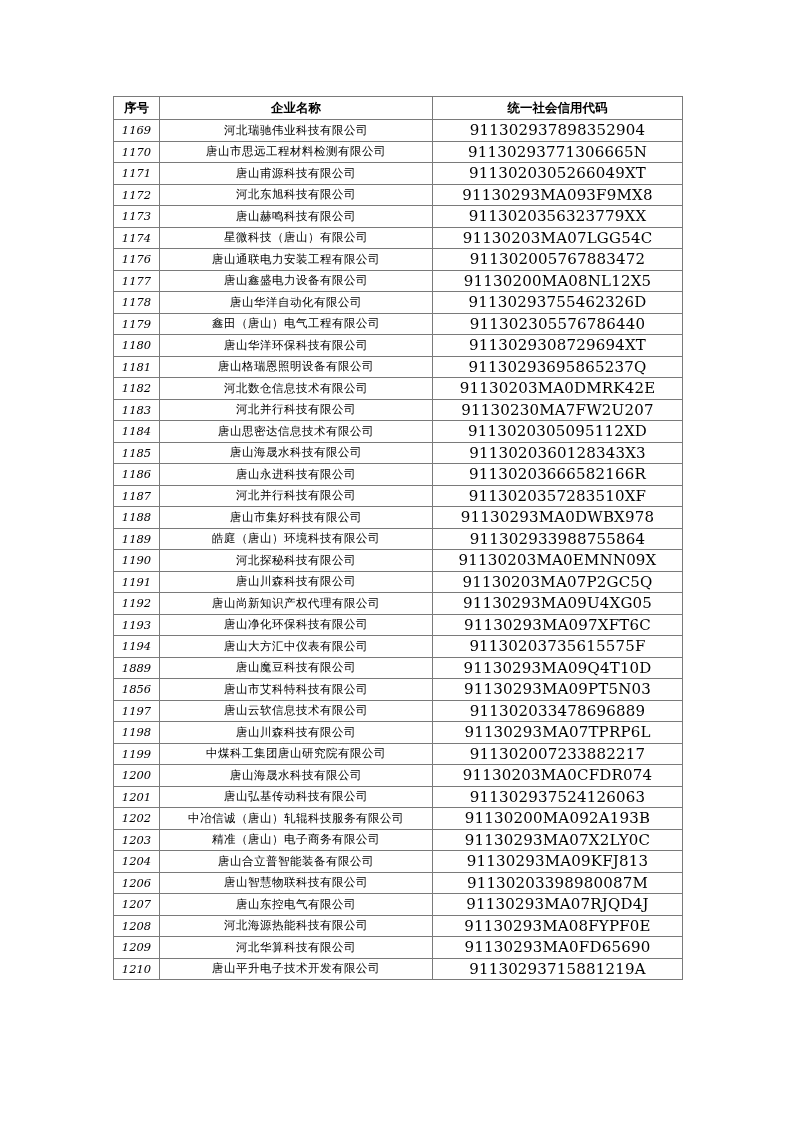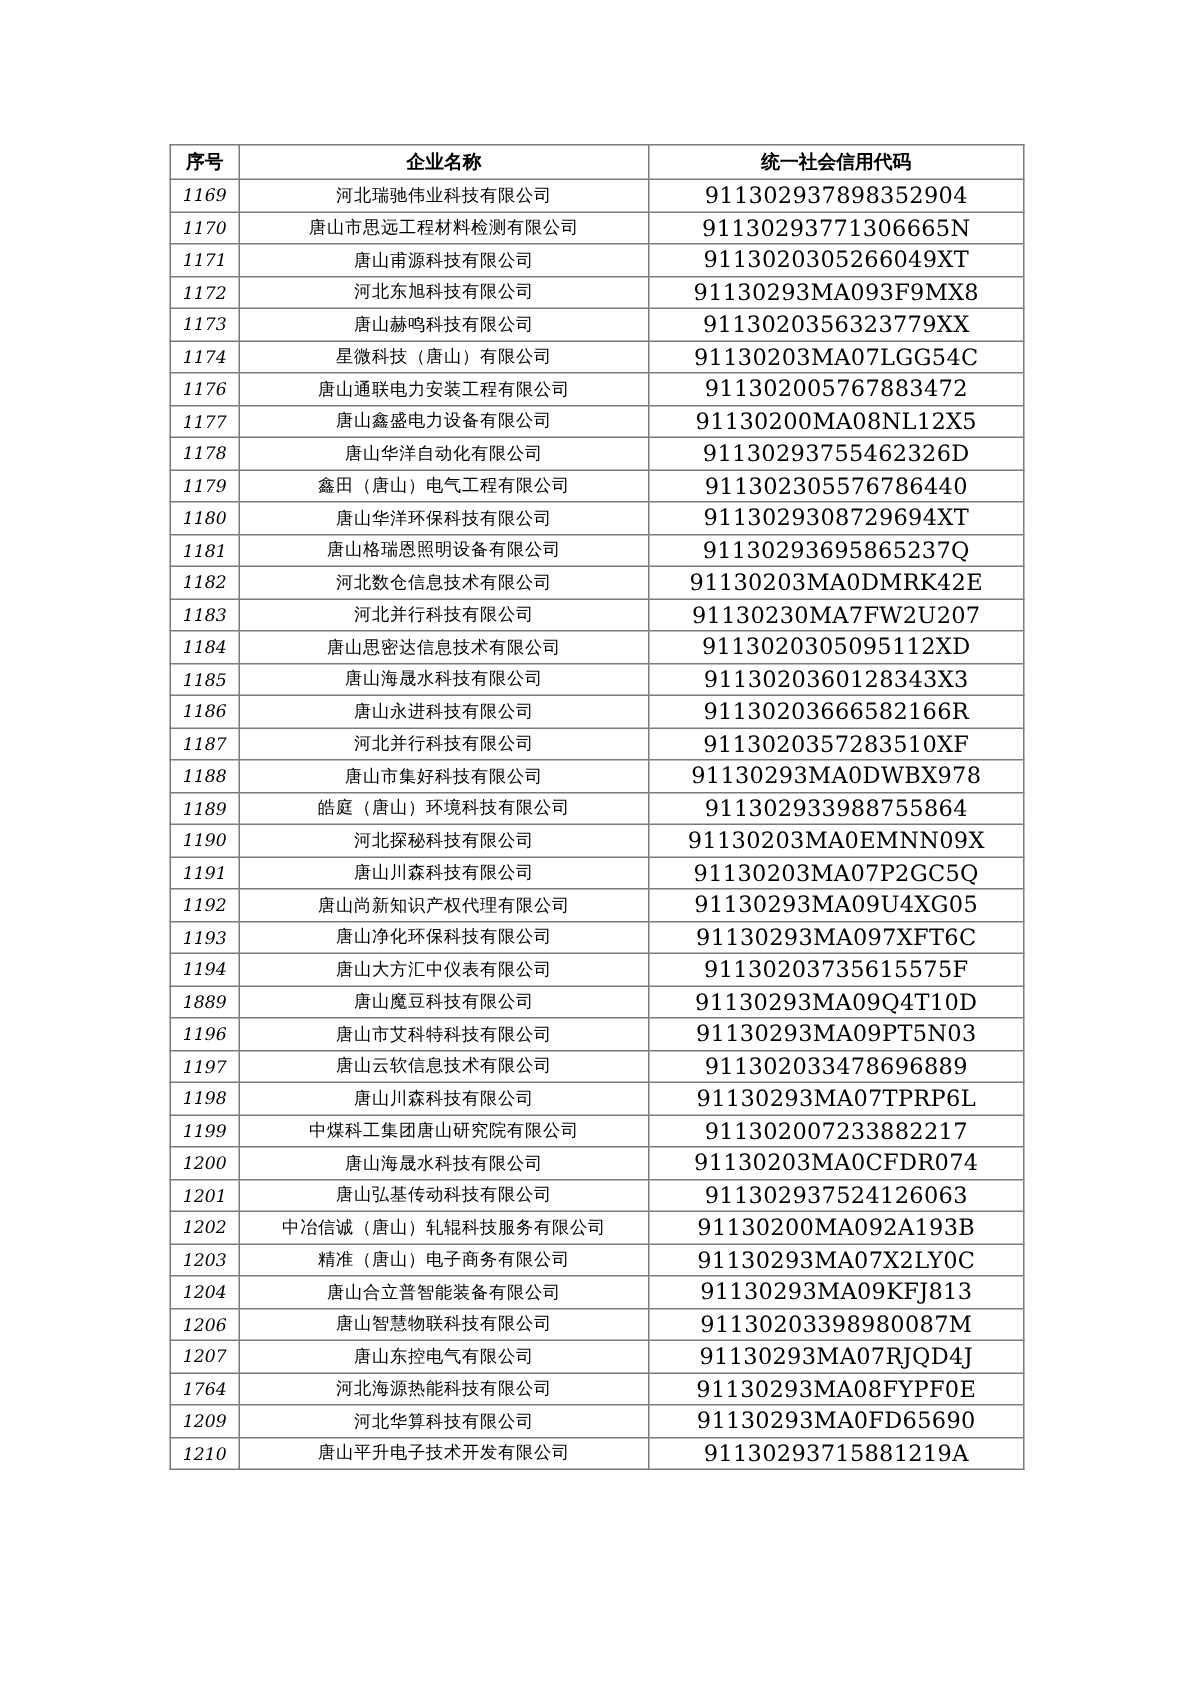--- a/index.html
+++ b/index.html
@@ -164,21 +164,21 @@
           <td class="no">1194</td>
           <td class="name">唐山大方汇中仪表有限公司</td>
           <td class="code">91130203735615575F</td>
         </tr>
         <tr>
           <td class="no">1889</td>
           <td class="name">唐山魔豆科技有限公司</td>
           <td class="code">91130293MA09Q4T10D</td>
         </tr>
         <tr>
-          <td class="no">1196</td>
+          <td class="no">1856</td>
           <td class="name">唐山市艾科特科技有限公司</td>
           <td class="code">91130293MA09PT5N03</td>
         </tr>
         <tr>
           <td class="no">1197</td>
           <td class="name">唐山云软信息技术有限公司</td>
           <td class="code">911302033478696889</td>
         </tr>
         <tr>
           <td class="no">1198</td>
@@ -219,21 +219,21 @@
           <td class="no">1206</td>
           <td class="name">唐山智慧物联科技有限公司</td>
           <td class="code">91130203398980087M</td>
         </tr>
         <tr>
           <td class="no">1207</td>
           <td class="name">唐山东控电气有限公司</td>
           <td class="code">91130293MA07RJQD4J</td>
         </tr>
         <tr>
-          <td class="no">1764</td>
+          <td class="no">1208</td>
           <td class="name">河北海源热能科技有限公司</td>
           <td class="code">91130293MA08FYPF0E</td>
         </tr>
         <tr>
           <td class="no">1209</td>
           <td class="name">河北华算科技有限公司</td>
           <td class="code">91130293MA0FD65690</td>
         </tr>
         <tr>
           <td class="no">1210</td>

